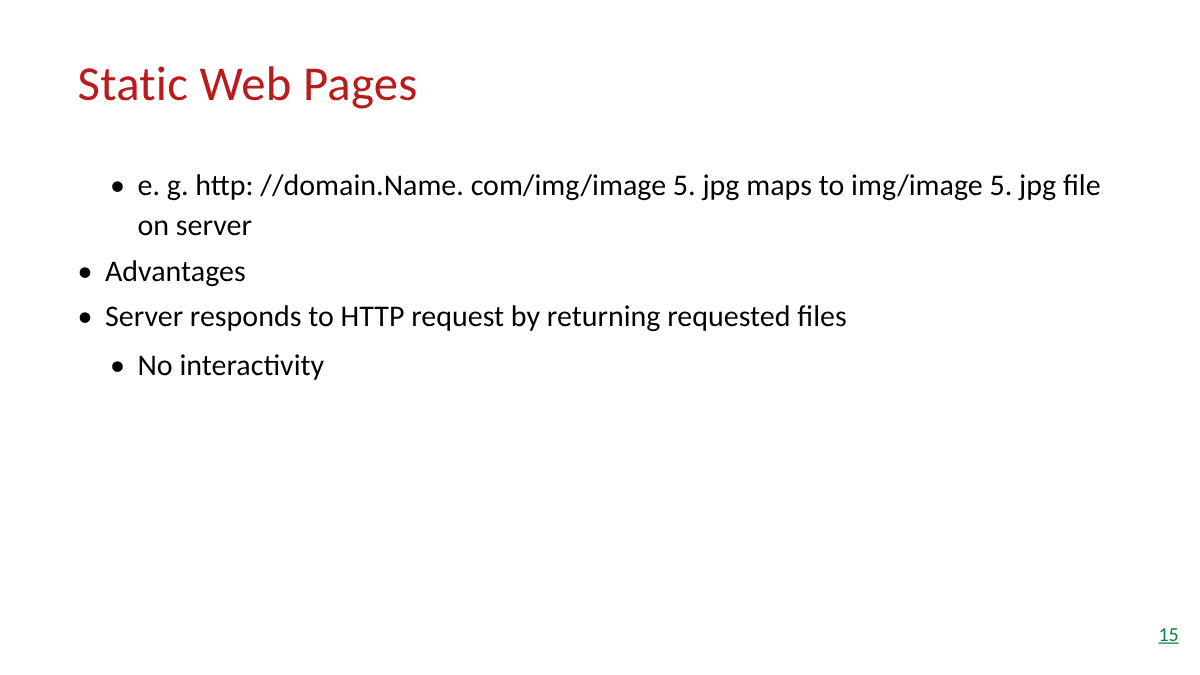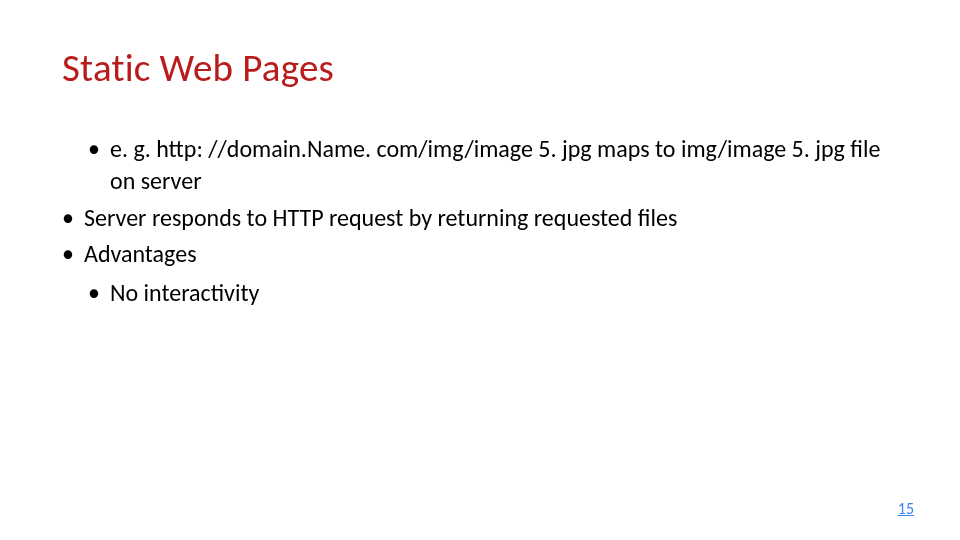--- a/index.html
+++ b/index.html
@@ -49,41 +49,41 @@
       margin-left: 26px;
     }
     .b2::before {
       content: "•";
       position: absolute;
       left: 0;
       top: 0;
     }
     .pagenum {
       position: absolute;
-      right: 46px;
+      right: 17px;
       bottom: 22px;
       font-size: 16px;
-      color: #3b82f6;
+      color: #15803d;
       text-decoration: underline;
     }
   </style>
 </head>
 <body>
 
 <div class="slide">
   <h1 class="title">Static Web Pages</h1>
 
   <ul>
     <ul>
       <li class="b2">e. g. http: //domain.Name. com/img/image 5. jpg maps to img/image 5. jpg file on server</li>
     </ul>
 
+    <li class="b1">Advantages</li>
+
     <li class="b1">Server responds to HTTP request by returning requested files</li>
-
-    <li class="b1">Advantages</li>
 
     <ul>
       <li class="b2">No interactivity</li>
     </ul>
   </ul>
 
   <div class="pagenum">15</div>
 </div>
 
 </body></html>

